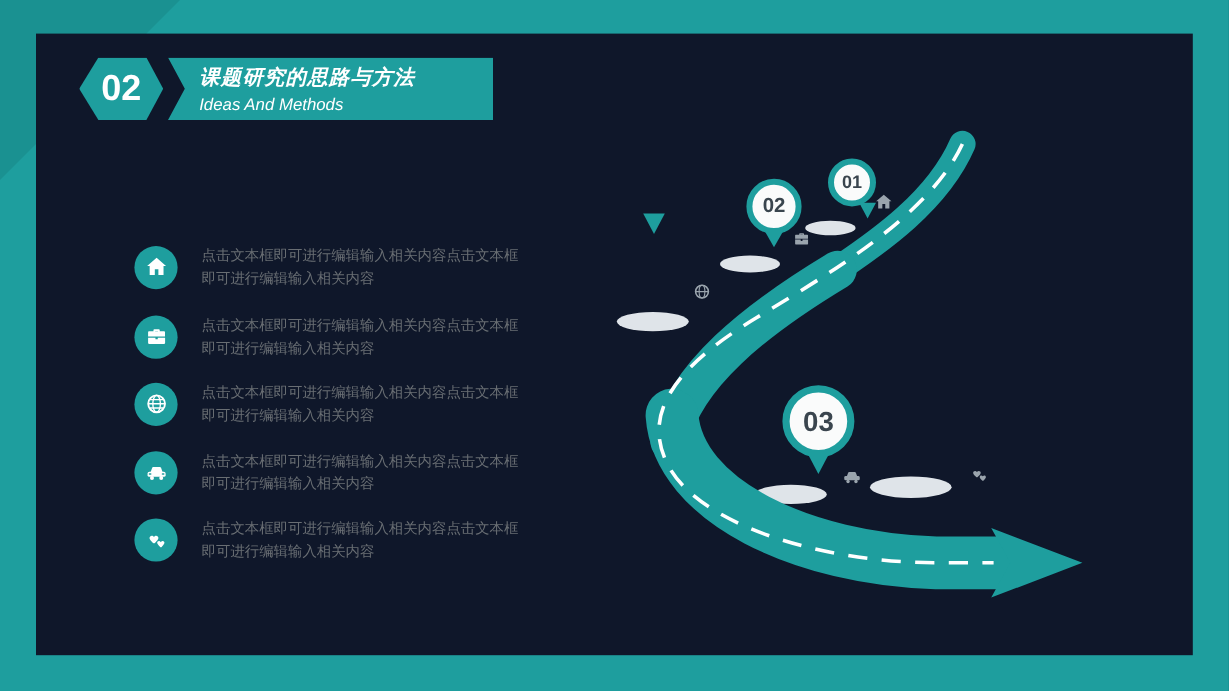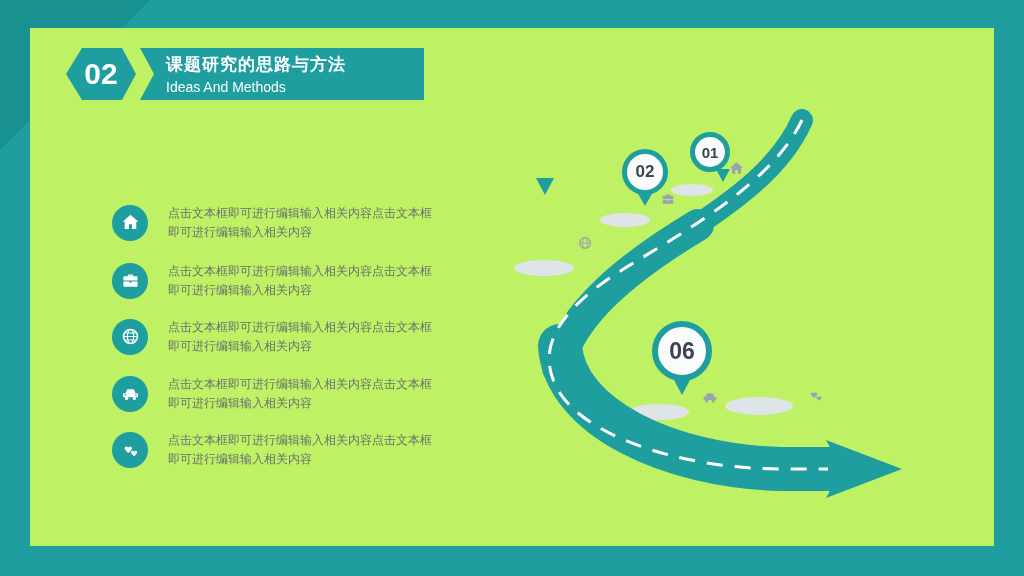--- a/index.html
+++ b/index.html
@@ -9,35 +9,35 @@
     background:#1E9E9E;
   }
   .stage{position:relative;width:1024px;height:576px;background:#1E9E9E;overflow:hidden;}
   .corner-accent{
     position:absolute;top:0;left:0;width:0;height:0;
     border-top:150px solid rgba(0,40,40,0.10);
     border-right:150px solid transparent;
   }
   .slide{
     position:absolute;left:30px;top:28px;width:964px;height:518px;
-    background:#bef264;
+    background:#0f172a;
   }
   
   .banner{position:absolute;left:36px;top:20px;height:52px;display:flex;align-items:stretch;}
   .banner-num{
     width:70px;background:#1E9E9E;color:#fff;
     font-size:30px;font-weight:bold;
     display:flex;align-items:center;justify-content:center;
     clip-path:polygon(16px 0,calc(100% - 14px) 0,100% 50%,calc(100% - 14px) 100%,16px 100%,0 50%);
   }
   .banner-text{
     margin-left:4px;background:#1E9E9E;color:#fff;
-    padding:6px 33px 6px 26px;min-width:225px;
+    padding:6px 20px 6px 26px;min-width:225px;
     clip-path:polygon(0 0,100% 0,100% 100%,0 100%,14px 50%);
-    display:flex;flex-direction:column;justify-content:center;
+    display:flex;flex-direction:column;justify-content:center;font-style:italic;
   }
   .banner-title{font-size:17px;font-weight:bold;letter-spacing:1px;}
   .banner-subtitle{font-size:14px;margin-top:3px;}
   
   .li{position:absolute;left:82px;width:372px;display:flex;align-items:center;gap:20px;}
   .li-icon{
     width:36px;height:36px;border-radius:50%;background:#1E9E9E;flex:0 0 36px;
     display:flex;align-items:center;justify-content:center;margin-top:1px;
   }
   .li-icon svg{width:21px;height:21px;display:block;}
@@ -187,21 +187,21 @@
       <div class="pin-circle">
           <span>02</span>
         </div>
       <div class="pin-tail"></div>
     </div>
     <div class="pin pin3">
       <div class="pin-tail"></div>
     </div>
     <div class="pin pin4">
       <div class="pin-circle">
-          <span>06</span>
+          <span>03</span>
         </div>
       <div class="pin-tail"></div>
     </div>
 
     <div class="mini" style="left:698px;top:132px;">
       <svg width="17" height="17" viewBox="0 0 24 24">
           <path fill="#9AA4AD" d="M12 3.2 L21 11 h-2.4 v8.5 h-4.9 v-5.4 h-3.4 v5.4 H5.4 V11 H3 Z"></path>
         </svg>
     </div>
     <div class="mini" style="left:630px;top:163px;">

